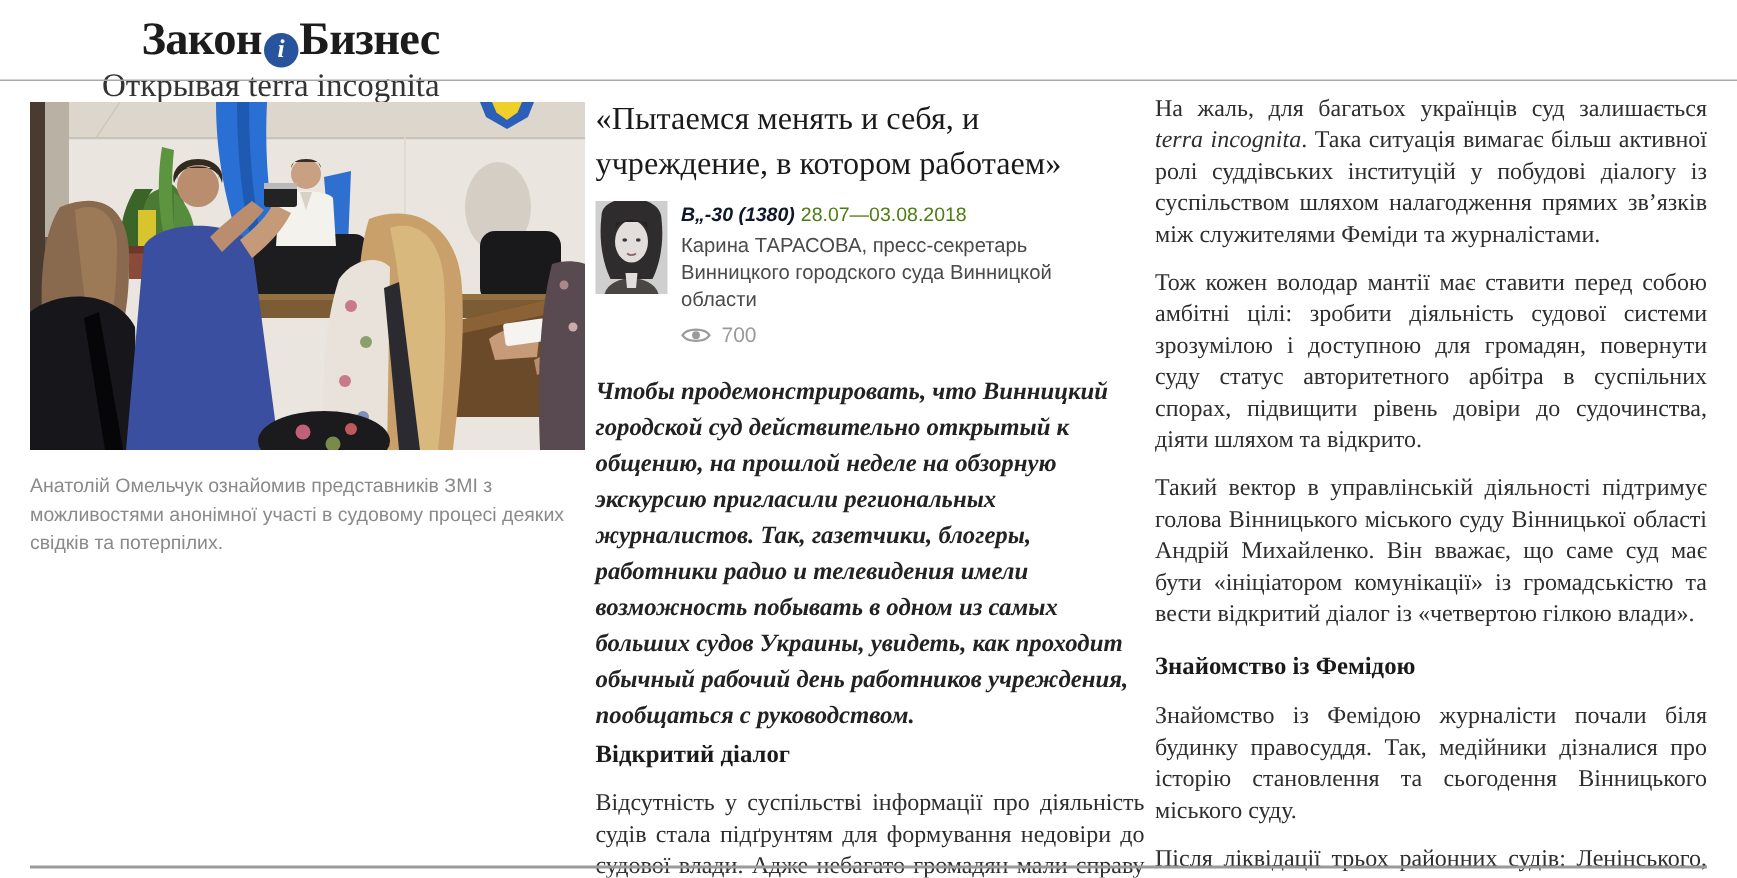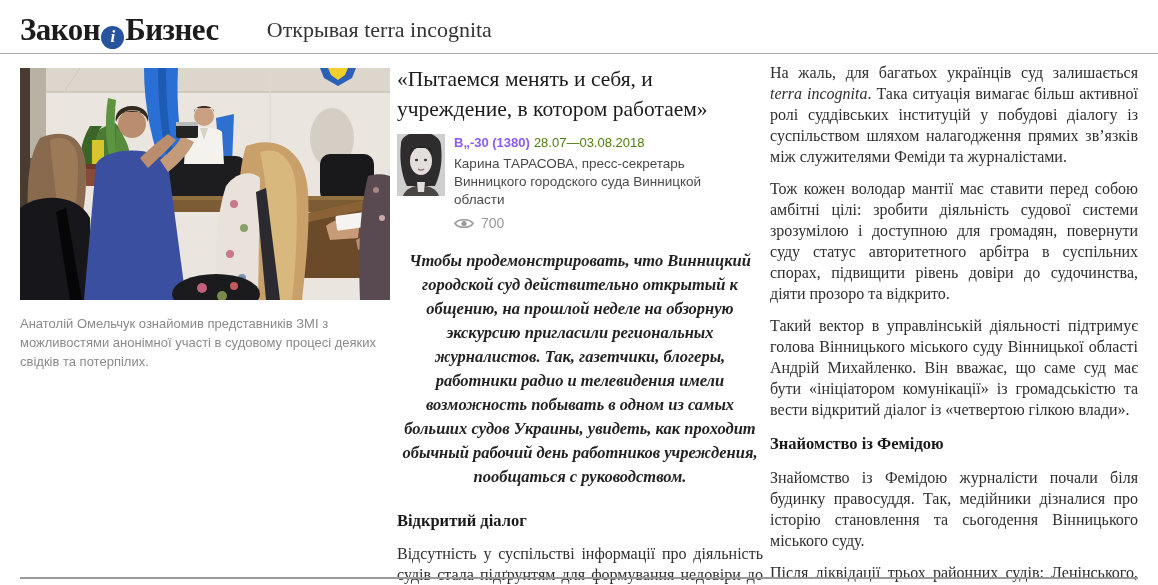--- a/index.html
+++ b/index.html
@@ -1,21 +1,21 @@
 <!DOCTYPE html>
 <html><head>
 <meta charset="utf-8">
 <style>
   html,body{margin:0;padding:0;}
   body{
     width:1158px;height:585px;overflow:hidden;position:relative;
     background:#ffffff;font-family:"Liberation Serif",serif;color:#2b2b2b;
   }
   
-  .header{position:absolute;left:20px;top:8px;height:44px;display:flex;align-items:center;}
+  .header{position:absolute;left:20px;top:8px;height:44px;display:flex;align-items:flex-end;flex-direction:column;}
   .logo{display:flex;align-items:baseline;font-family:"Liberation Serif",serif;
         font-weight:bold;font-size:31px;color:#1c1c1c;letter-spacing:-0.5px;cursor:pointer;}
   .logo-mark{display:inline-flex;align-items:center;justify-content:center;
         width:23px;height:23px;border-radius:50%;background:#27549c;color:#fff;
         font-style:italic;font-size:17px;font-weight:bold;position:relative;top:2px;margin:0 1px;}
   .tagline{margin-left:48px;font-size:22px;color:#333;font-family:"Liberation Serif",serif;}
   .header-rule{position:absolute;left:0;top:53px;width:1158px;border-top:1px solid #a9a9a9;}
   .footer-rule{position:absolute;left:20px;top:577px;width:1118px;border-top:2px solid #9a9a9a;}
 
   
@@ -27,28 +27,28 @@
   .photo-frame{width:370px;height:232px;overflow:hidden;background:#e9e5de;}
   .photo-caption{margin-top:14px;font-family:"Liberation Sans",sans-serif;
         font-size:13px;line-height:19px;color:#8a8a8a;width:356px;}
 
   
   .article-title{font-size:21.5px;line-height:30px;color:#1a1a1a;font-weight:normal;margin:0 0 10px 0;}
   .meta{display:flex;margin-top:4px;}
   .avatar{width:48px;height:62px;flex:0 0 48px;overflow:hidden;background:#d8d8d8;cursor:pointer;}
   .meta-text{margin-left:9px;font-family:"Liberation Sans",sans-serif;}
   .meta-line1{font-size:13px;margin-top:1px;}
-  .issue-link{color:#8b5cf6;font-weight:bold;text-decoration:none;cursor:pointer;}
+  .issue-link{color:#0f172a;font-weight:bold;text-decoration:none;cursor:pointer;font-style:italic;}
   .date{color:#4d7c0f;margin-left:4px;margin-top:28px;}
   .author{font-size:13.5px;line-height:18px;color:#4a4a4a;margin-top:5px;width:300px;}
   .views{display:flex;align-items:center;margin-top:6px;color:#9a9a9a;font-size:14px;}
   .views svg{margin-right:7px;}
   .lead{margin-top:18px;font-weight:bold;font-style:italic;font-size:16.5px;
-        line-height:24px;color:#222;text-align:center;}
-  .section-heading{font-size:16.5px;font-weight:bold;color:#1a1a1a;margin:22px 0 0 0;}
+        line-height:24px;color:#222;}
+  .section-heading{font-size:16.5px;font-weight:bold;color:#1a1a1a;margin:4px 0 0 0;}
   .body-p{font-size:16px;line-height:21px;text-align:justify;color:#2e2e2e;margin:12px 0 0 0;}
 
   
   .col-right .body-p{margin:0 0 11px 0;}
   .col-right .section-heading{margin:14px 0 13px 0;}
   .ital{font-style:italic;}
 </style>
 </head>
 <body>
 
@@ -195,20 +195,20 @@
   </div>
 
   <div class="lead">Чтобы продемонстрировать, что Винницкий городской суд действительно открытый к общению, на прошлой неделе на обзорную экскурсию пригласили региональных журналистов. Так, газетчики, блогеры, работники радио и телевидения имели возможность побывать в одном из самых больших судов Украины, увидеть, как проходит обычный рабочий день работников учреждения, пообщаться с руководством.</div>
 
   <h2 class="section-heading">Відкритий діалог</h2>
   <p class="body-p">Відсутність у суспільстві інформації про діяльність судів стала підґрунтям для формування недовіри до судової влади. Адже небагато громадян мали справу із судами.</p>
 </div>
 
 <div class="col-right">
   <p class="body-p"><span>На жаль, для багатьох українців суд залишається </span><span class="ital">terra incognita</span><span>. Така ситуація вимагає більш активної ролі суддівських інституцій у побудові діалогу із суспільством шляхом налагодження прямих зв’язків між служителями Феміди та журналістами.</span></p>
-  <p class="body-p">Тож кожен володар мантії має ставити перед собою амбітні цілі: зробити діяльність судової системи зрозумілою і доступною для громадян, повернути суду статус авторитетного арбітра в суспільних спорах, підвищити рівень довіри до судочинства, діяти прозоро та відкрито.</p>
+  <p class="body-p">Тож кожен володар мантії має ставити перед собою амбітні цілі: зробити діяльність судової системи зрозумілою і доступною для громадян, повернути суду статус авторитетного арбітра в суспільних спорах, підвищити рівень довіри до судочинства, діяти шляхом та відкрито.</p>
   <p class="body-p">Такий вектор в управлінській діяльності підтримує голова Вінницького міського суду Вінницької області Андрій Михайленко. Він вважає, що саме суд має бути «ініціатором комунікації» із громадськістю та вести відкритий діалог із «четвертою гілкою влади».</p>
   <h2 class="section-heading">Знайомство із Фемідою</h2>
   <p class="body-p">Знайомство із Фемідою журналісти почали біля будинку правосуддя. Так, медійники дізналися про історію становлення та сьогодення Вінницького міського суду.</p>
   <p class="body-p">Після ліквідації трьох районних судів: Ленінського, Замостянського та Староміського — було утворено Вінницький міський суд. «Спочатку існували певні</p>
 </div>
 
 <div class="footer-rule"></div>
 
 </body></html>

